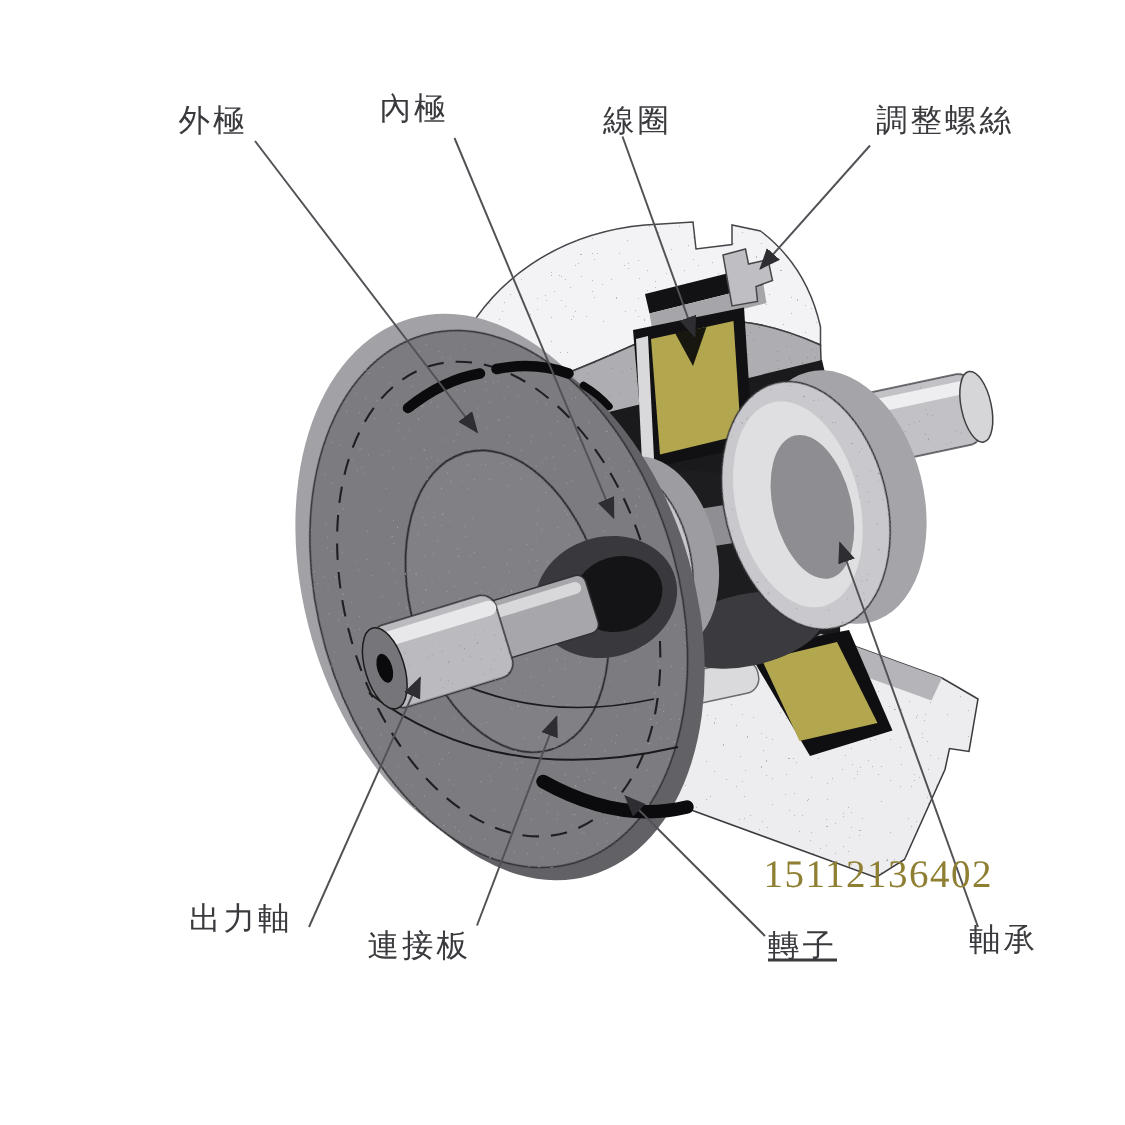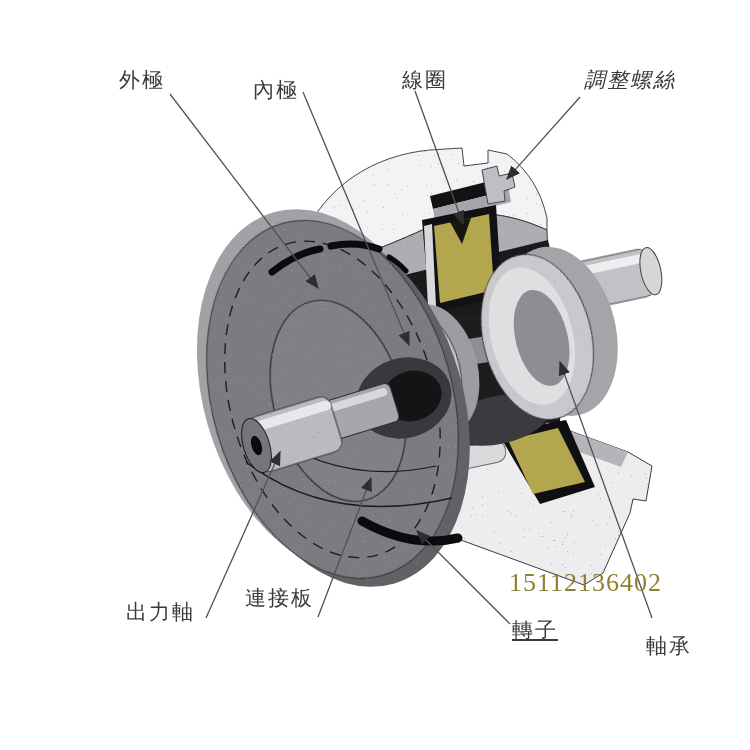--- a/index.html
+++ b/index.html
@@ -166,23 +166,23 @@
       <line x1="415" y1="91" x2="463" y2="224" marker-end="url(#arr)"></line>
       <line x1="580" y1="97" x2="507" y2="179" marker-end="url(#arr)"></line>
       <line x1="206" y1="618" x2="280" y2="452" marker-end="url(#arr)"></line>
       <line x1="318" y1="617" x2="371" y2="478" marker-end="url(#arr)"></line>
       <line x1="510" y1="624" x2="417" y2="531" marker-end="url(#arr)"></line>
       <line x1="652" y1="618" x2="560" y2="362" marker-end="url(#arr)"></line>
     </g>
   </svg>
 
   <div class="lbl" style="left:119px; top:70px;">外極</div>
-  <div class="lbl" style="left:253px; top:80px;">內極</div>
+  <div class="lbl" style="left:253px; top:62px;">內極</div>
   <div class="lbl" style="left:362px; top:70px;margin-left:40px;">線圈</div>
-  <div class="lbl" style="left:584px; top:70px;font-style:italic;">調整螺絲</div>
+  <div class="lbl" style="left:584px; top:70px;">調整螺絲</div>
   <div class="lbl" style="left:126px; top:602px;">出力軸</div>
-  <div class="lbl" style="left:245px; top:588px;">連接板</div>
+  <div class="lbl" style="left:245px; top:620px;">連接板</div>
   <div class="lbl" style="left:512px; top:620px;text-decoration:underline;">轉子</div>
-  <div class="lbl" style="left:646px; top:636px;">軸承</div>
+  <div class="lbl" style="left:646px; top:616px;">軸承</div>
 
   <div class="wm">15112136402</div>
 
 </div>
 
 </body></html>

